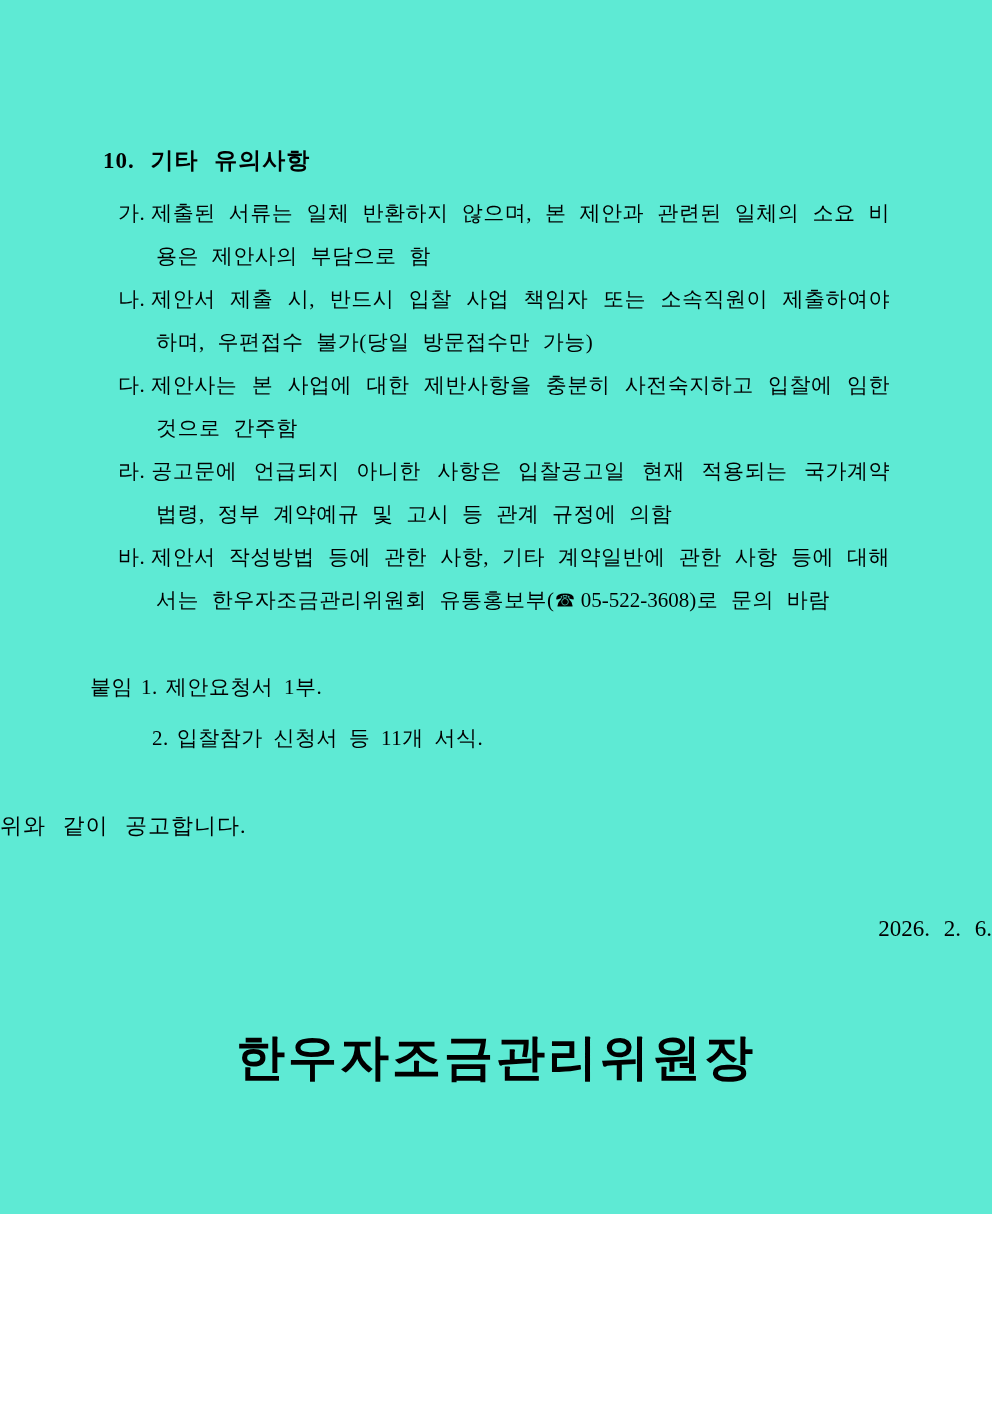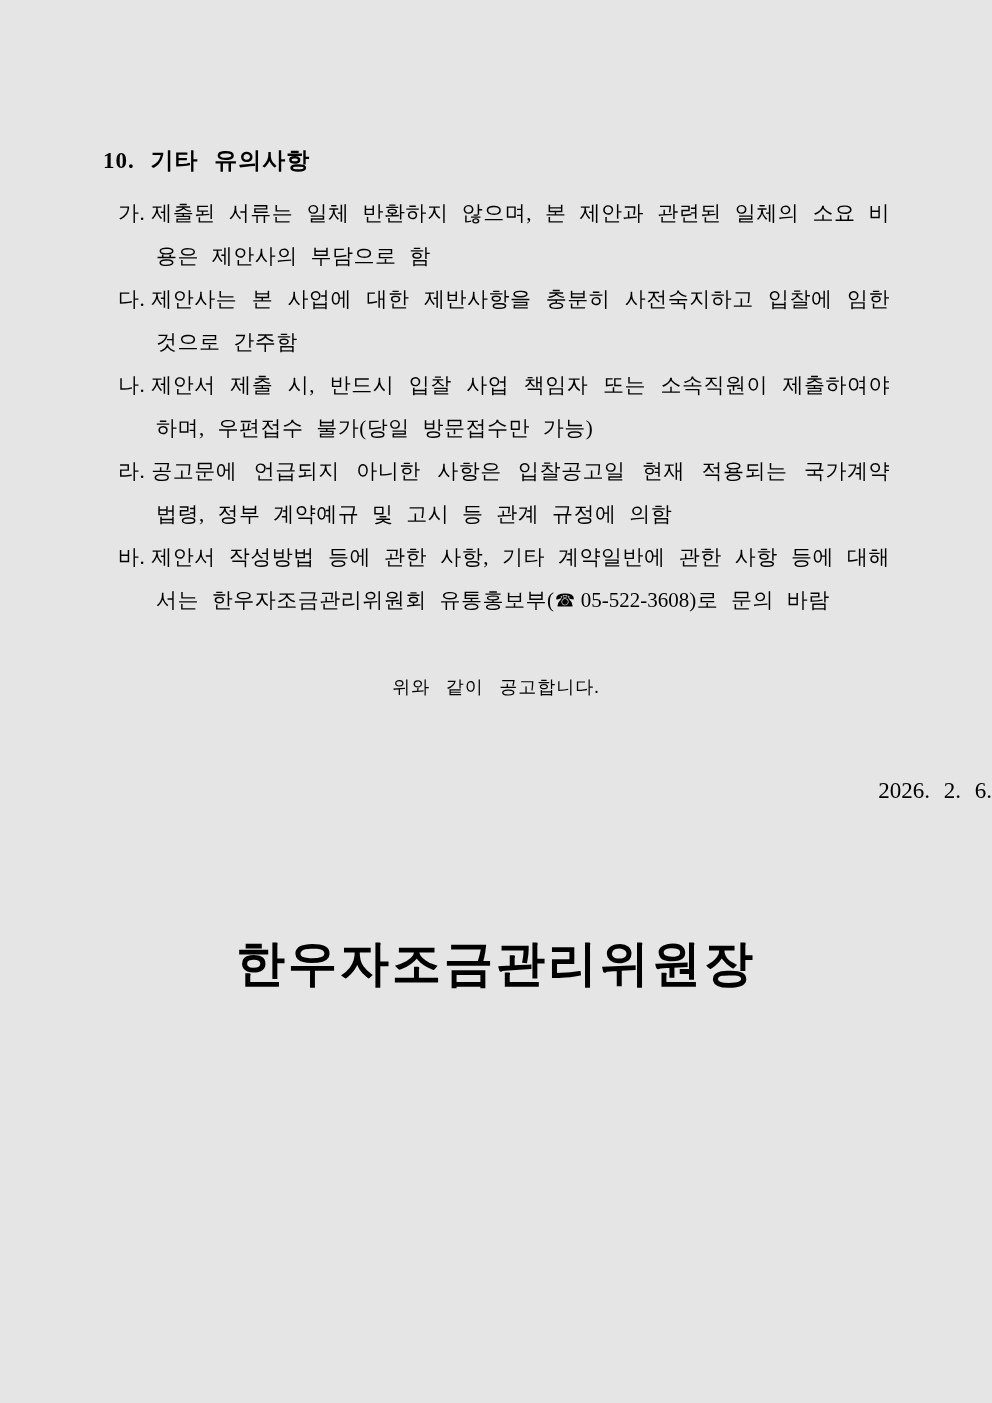--- a/index.html
+++ b/index.html
@@ -3,22 +3,22 @@
 <meta charset="utf-8">
 <style>
   html, body {
     margin: 0;
     padding: 0;
     background: #ffffff;
   }
   .page {
     position: relative;
     width: 992px;
-    height: 1403px;
-    background: #e5e5e5;
+    height: 1214px;
+    background: #5eead4;
     color: #000000;
     font-family: "Liberation Serif", "DejaVu Serif", serif;
     overflow: hidden;
   }
   .section-heading {
     margin: 0;
     padding: 144px 0 0 103px;
     font-size: 23px;
     font-weight: bold;
     letter-spacing: 1px;
@@ -57,68 +57,69 @@
     margin-bottom: 8px;
   }
   .att-line .num {
     padding-right: 8px;
   }
   .att-line.cont {
     margin-left: 62px;
   }
   .closing {
     margin-top: 44px;
-    text-align: center;
-    font-size: 18px;
+    font-size: 22px;
     line-height: 43px;
     letter-spacing: 1px;
     word-spacing: 10px;
   }
   .date-line {
     margin-top: 60px;
     text-align: right;
     font-size: 23px;
     line-height: 43px;
     word-spacing: 8px;
   }
   .signature {
-    margin-top: 120px;
+    margin-top: 76px;
     text-align: center;
     font-size: 49px;
     line-height: 64px;
     letter-spacing: 3px;
     font-weight: 600;
   }
 </style>
 </head>
 <body>
 
 <div class="page">
 
   <h1 class="section-heading">10. 기타 유의사항</h1>
 
   <div class="items">
 
     <div class="item"><span class="label">가.</span><span>제출된 서류는 일체 반환하지 않으며, 본 제안과 관련된 일체의 소요 비용은 제안사의 부담으로 함</span></div>
 
+    <div class="item"><span class="label">나.</span><span>제안서 제출 시, 반드시 입찰 사업 책임자 또는 소속직원이 제출하여야 하며, 우편접수 불가(당일 방문접수만 가능)</span></div>
+
     <div class="item"><span class="label">다.</span><span>제안사는 본 사업에 대한 제반사항을 충분히 사전숙지하고 입찰에 임한 것으로 간주함</span></div>
-
-    <div class="item"><span class="label">나.</span><span>제안서 제출 시, 반드시 입찰 사업 책임자 또는 소속직원이 제출하여야 하며, 우편접수 불가(당일 방문접수만 가능)</span></div>
 
     <div class="item"><span class="label">라.</span><span>공고문에 언급되지 아니한 사항은 입찰공고일 현재 적용되는 국가계약 법령, 정부 계약예규 및 고시 등 관계 규정에 의함</span></div>
 
 
     <div class="item"><span class="label">바.</span><span>제안서 작성방법 등에 관한 사항, 기타 계약일반에 관한 사항 등에 대해서는 한우자조금관리위원회 유통홍보부(</span><span class="phone-seg"><span>☎</span> <span>05-522-3608</span></span><span>)로 문의 바람</span></div>
 
 
   </div>
 
   <div class="attachments">
 
+    <div class="att-line"><span class="num">붙임</span><span class="num">1.</span><span>제안요청서 1부.</span></div>
 
+    <div class="att-line cont"><span class="num">2.</span><span>입찰참가 신청서 등 11개 서식.</span></div>
 
 
   </div>
 
   <div class="closing">위와 같이 공고합니다.</div>
 
   <div class="date-line">2026. 2. 6.</div>
 
   <div class="signature">한우자조금관리위원장</div>
 

